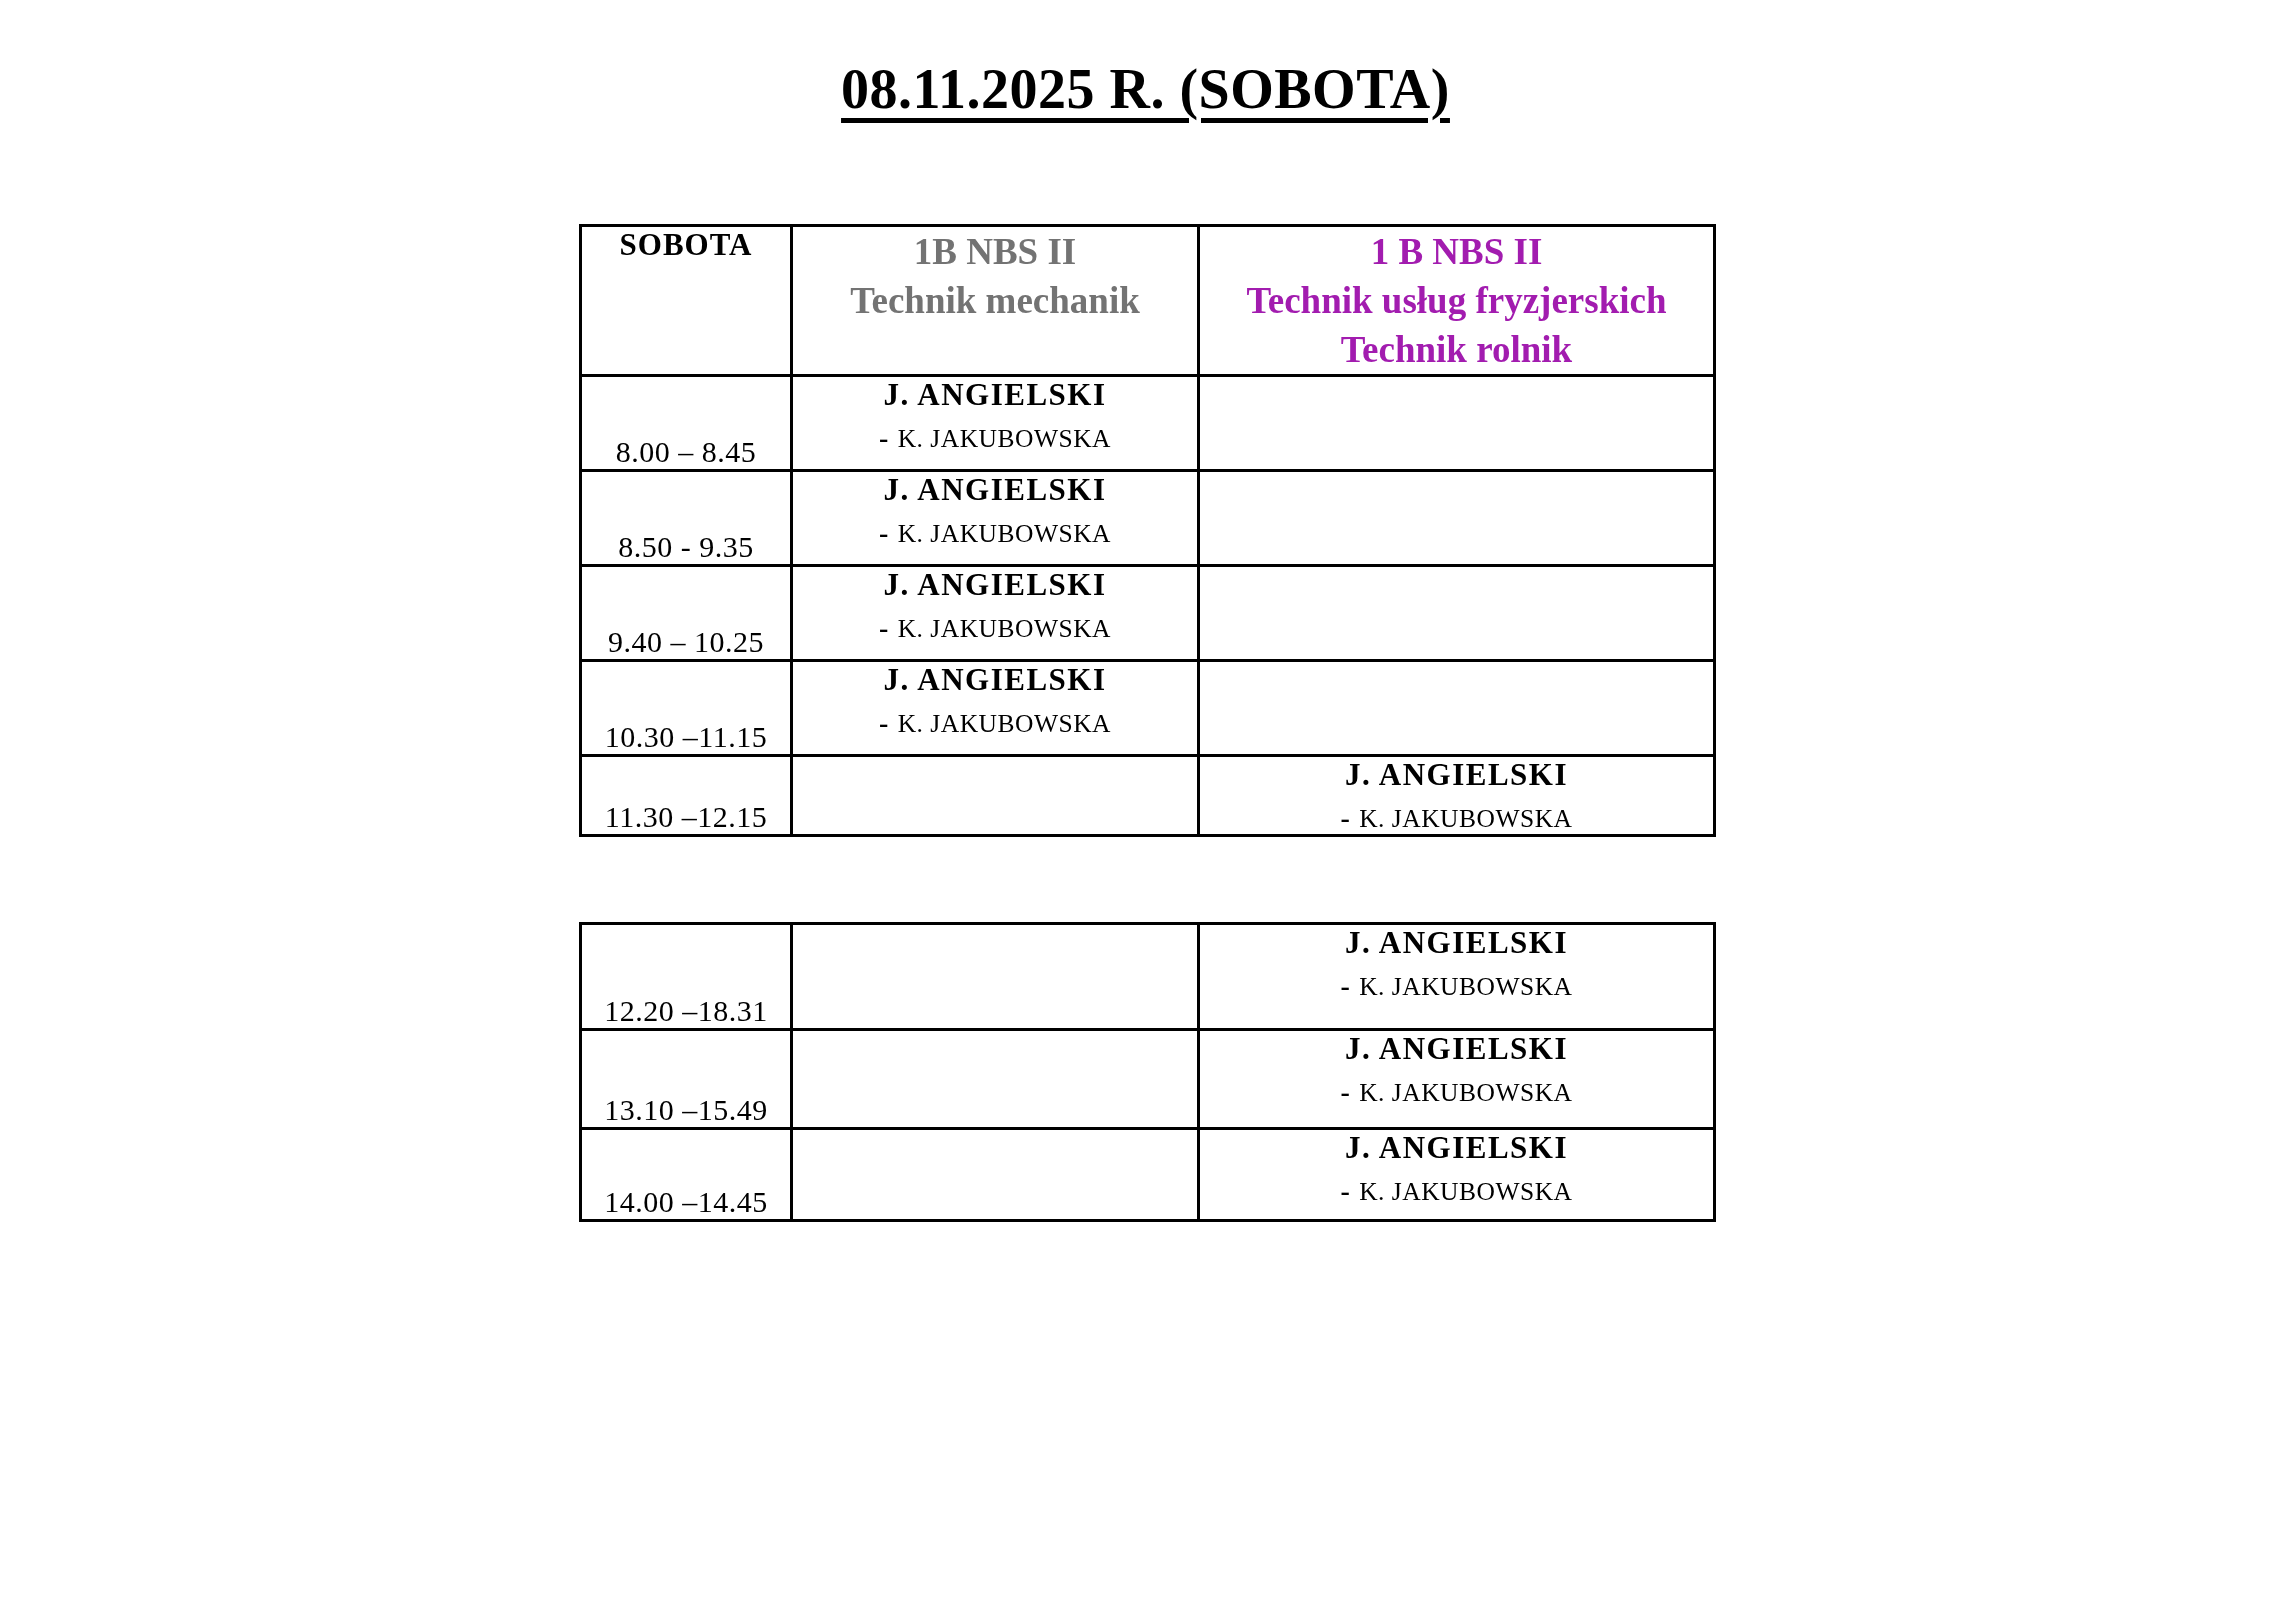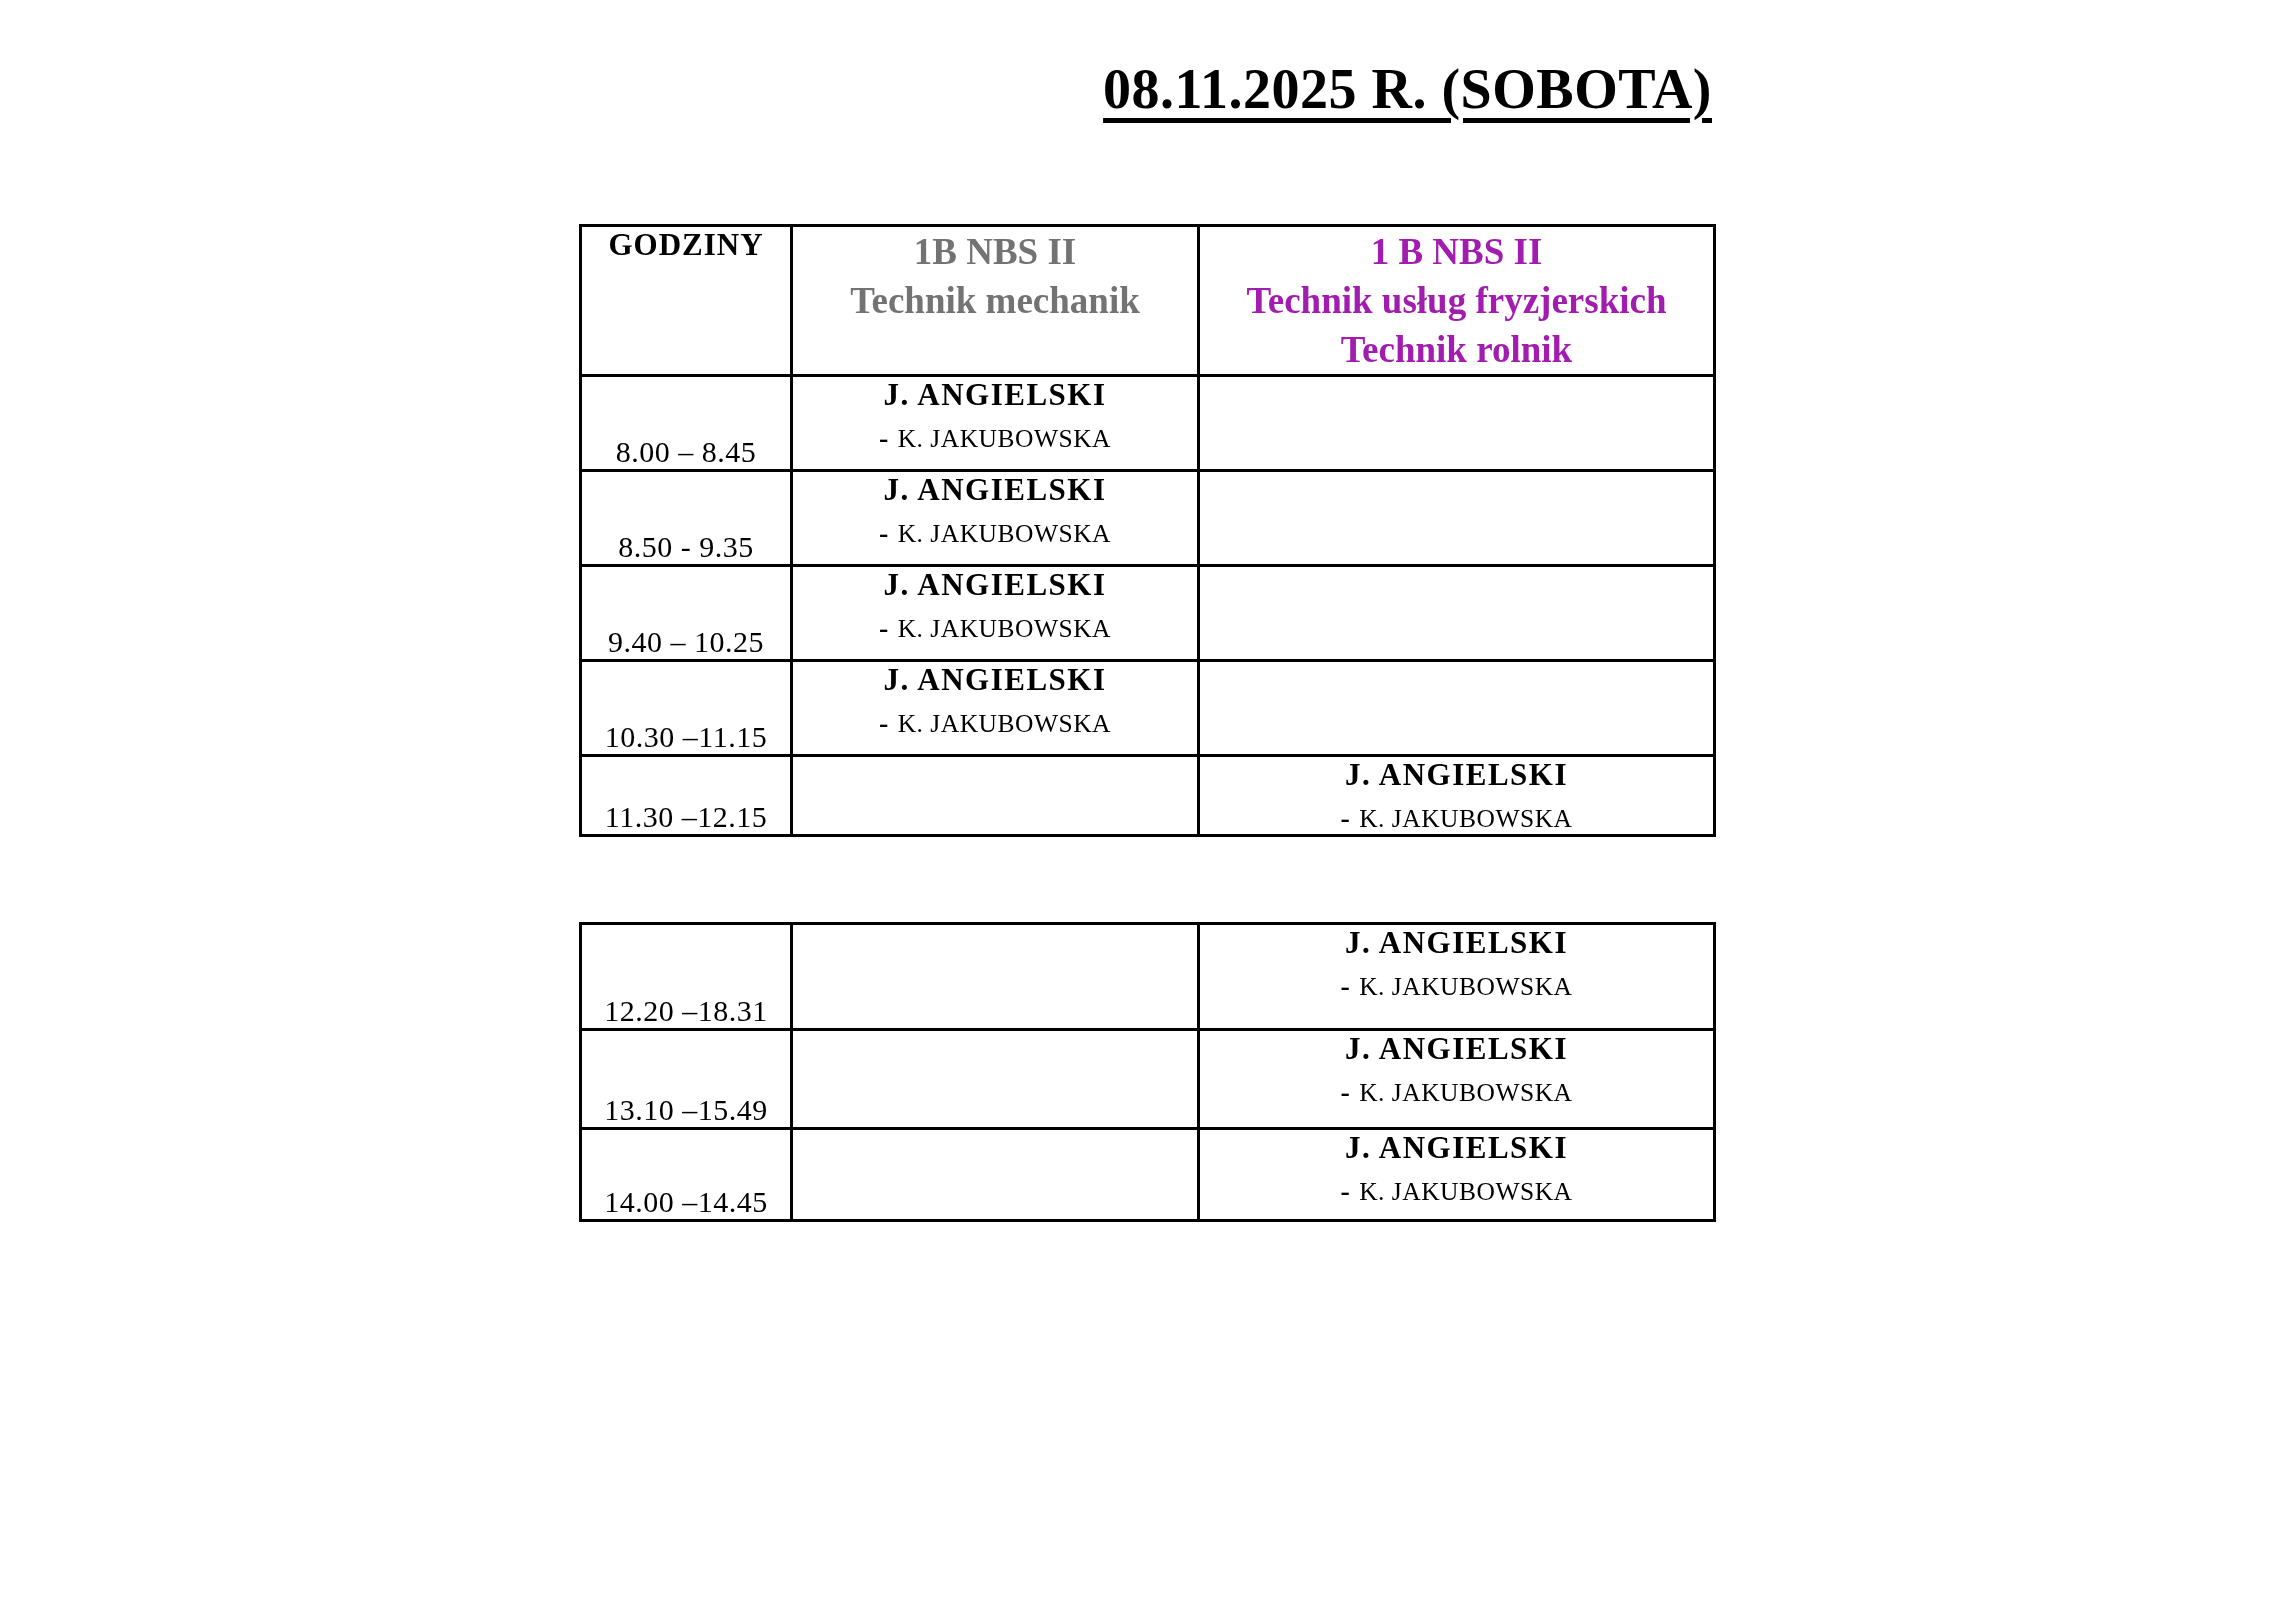--- a/index.html
+++ b/index.html
@@ -10,21 +10,21 @@
     background: #ffffff;
     font-family: "Liberation Serif", "DejaVu Serif", serif;
     color: #000000;
     overflow: hidden;
   }
   .title {
     position: absolute;
     left: 579px;
     top: 57px;
     width: 1133px;
-    text-align: right;
+    text-align: center;
     font-size: 56px;
     font-weight: bold;
     letter-spacing: 0.5px;
     white-space: nowrap;
   }
   .title span {
     text-decoration: underline;
     text-decoration-thickness: 4.9px;
     text-underline-offset: 9.8px;
   }
@@ -112,21 +112,21 @@
   </div>
 
   <table class="sched" id="tableA">
     <colgroup>
       <col style="width:211px">
       <col style="width:407px">
       <col style="width:516px">
     </colgroup>
     <tbody>
       <tr class="header-row">
-        <td class="hours-h">GODZINY</td>
+        <td class="hours-h">SOBOTA</td>
         <td class="class-h" style="color: #737373;">
           <div>1B NBS II</div>
           <div>Technik mechanik</div>
         </td>
         <td class="class-h" style="color: #a21caf;">
           <div>1 B NBS II</div>
           <div>Technik usług fryzjerskich</div>
           <div>Technik rolnik</div>
         </td>
       </tr>

